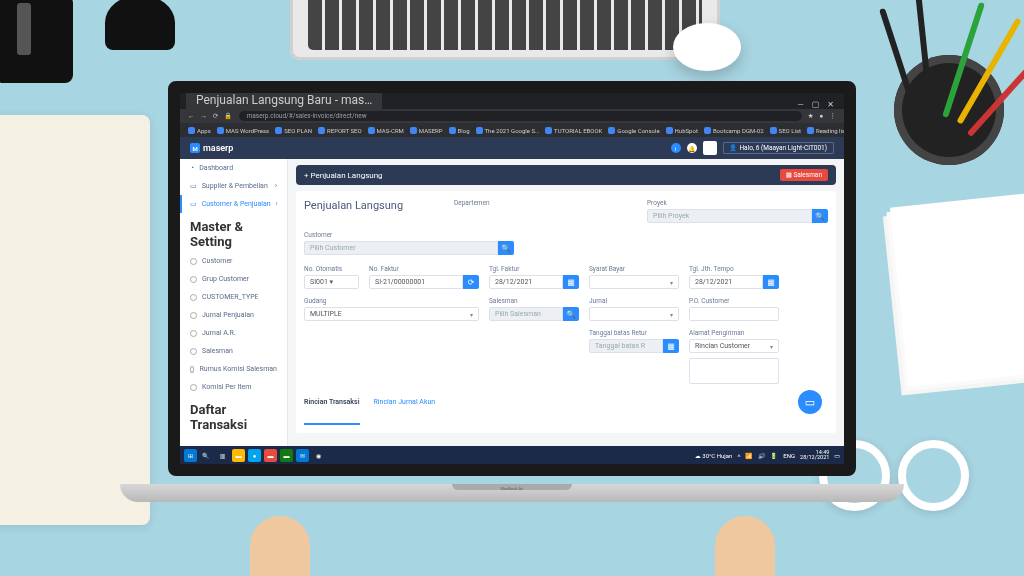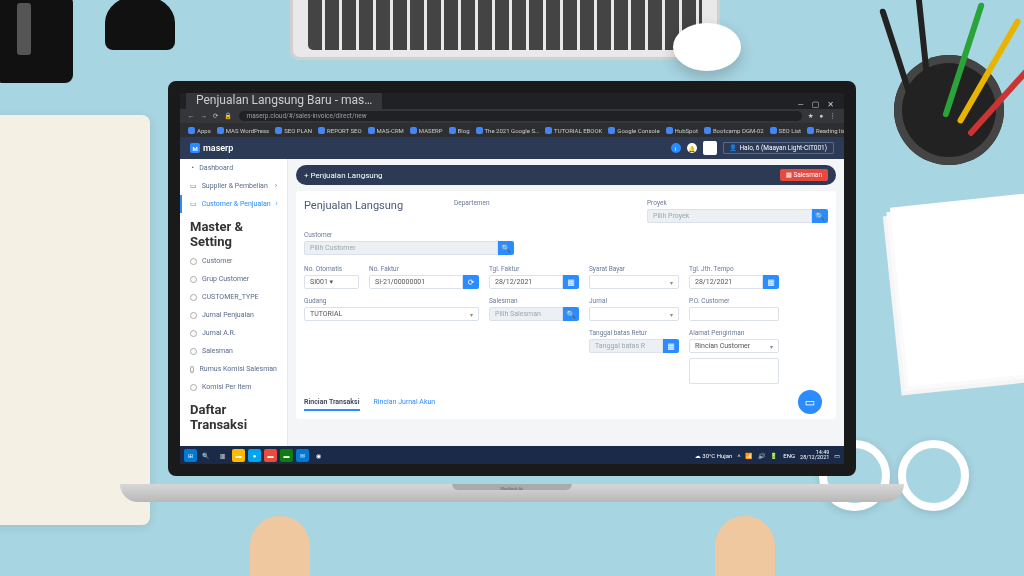--- a/index.html
+++ b/index.html
@@ -49,37 +49,37 @@
 .info-badge{width:10px;height:10px;border-radius:50%;background:#2b8cff;color:#fff;display:flex;align-items:center;justify-content:center;font-size:6px;}
 
 .body { flex:1; display:flex; overflow:hidden;}
 .sidebar { width: 108px; background: #fff; border-right:1px solid #e6e8ec; font-size: 7px; overflow-y:auto; }
 .sb-item { padding: 5px 10px; display: flex; align-items: center; gap: 5px; color:#5a6b8a; cursor:pointer; white-space:nowrap;}
 .sb-item.active{color:#2b8cff; border-left:2px solid #2b8cff; padding-left:8px;}
 .sb-heading{padding:6px 10px 3px; font-weight:700; font-size:13px; color:#333;}
 .radio{width:7px;height:7px;border:1px solid #aaa;border-radius:50%;}
 
 .main { flex:1; padding: 6px 8px; overflow-y: auto; }
-.page-banner { background:#2d3a56; color:#fff; padding:4px 8px; font-size:8px; display:flex; align-items:center; border-radius:10px;}
+.page-banner { background:#2d3a56; color:#fff; padding:4px 8px; font-size:8px; display:flex; align-items:center; border-radius:4px;}
 .tutorial-btn{margin-left:auto;background:#e8493e;color:#fff;border-radius:2px;padding:2px 6px;font-size:6.5px;}
 
 .card{background:#fff;border-radius:3px;padding:8px;margin-top:6px;}
 .top-row{display:flex;gap:12px;align-items:flex-start;}
 .page-title{font-size:11px;color:#4a5a78;flex:0 0 138px;}
 .field{display:flex;flex-direction:column;gap:2px;}
 .label{font-size:6.5px;color:#6b7a94;}
 .input{border:1px solid #dbe1ea;border-radius:2px;padding:2px 5px;font-size:7px;background:#fff;min-height:14px;display:flex;align-items:center;color:#555;}
 .input.disabled{background:#eceff4;color:#9aa;text-align:center;}
 .input-group{display:flex;}
 .input-group .input{border-radius:2px 0 0 2px;flex:1;}
 .ibtn{width:16px;background:#2b8cff;color:#fff;display:flex;align-items:center;justify-content:center;border-radius:0 2px 2px 0;font-size:8px;}
 .caret::after{content:"▾";margin-left:auto;color:#888;font-size:6px;}
 .form-grid{margin-top:10px;display:grid;grid-template-columns: 55px 110px 90px 90px 90px; gap:8px 10px;}
 .tabs{margin-top:14px;display:flex;gap:14px;font-size:7px;}
-.tablink{color:#2b8cff;padding-bottom:3px;}
+.tablink{color:#2b8cff;padding-bottom:17px;}
 .tablink.active{border-bottom:2px solid #2b8cff;color:#3a445a;font-weight:600;}
 .fab{position:absolute;right:22px;bottom:32px;width:24px;height:24px;background:#2b8cff;border-radius:50%;display:flex;align-items:center;justify-content:center;color:#fff;font-size:11px;}
 
 
 .taskbar{height:18px;background:#1c2a4a;display:flex;align-items:center;padding:0 4px;gap:3px;color:#fff;font-size:6px;}
 .tb-icon{width:13px;height:13px;border-radius:2px;display:flex;align-items:center;justify-content:center;}
 .tray{margin-left:auto;display:flex;align-items:center;gap:5px;}
 .clock{display:flex;flex-direction:column;align-items:flex-end;line-height:1;font-size:5.5px;}
 </style>
 </head>
@@ -245,21 +245,21 @@
                 <span class="label">Tgl. Jth. Tempo</span>
                 <div class="input-group">
                     <div class="input">28/12/2021</div>
                     <div class="ibtn">▦</div>
                   </div>
               </div>
 
               <div class="field" style="grid-column:1 / span 2">
                 <span class="label">Gudang</span>
                 <div class="input caret">
-                    <span>TUTORIAL</span>
+                    <span>MULTIPLE</span>
                   </div>
               </div>
               <div class="field">
                 <span class="label">Salesman</span>
                 <div class="input-group">
                     <div class="input disabled">Pilih Salesman</div>
                     <div class="ibtn">🔍</div>
                   </div>
               </div>
               <div class="field">

